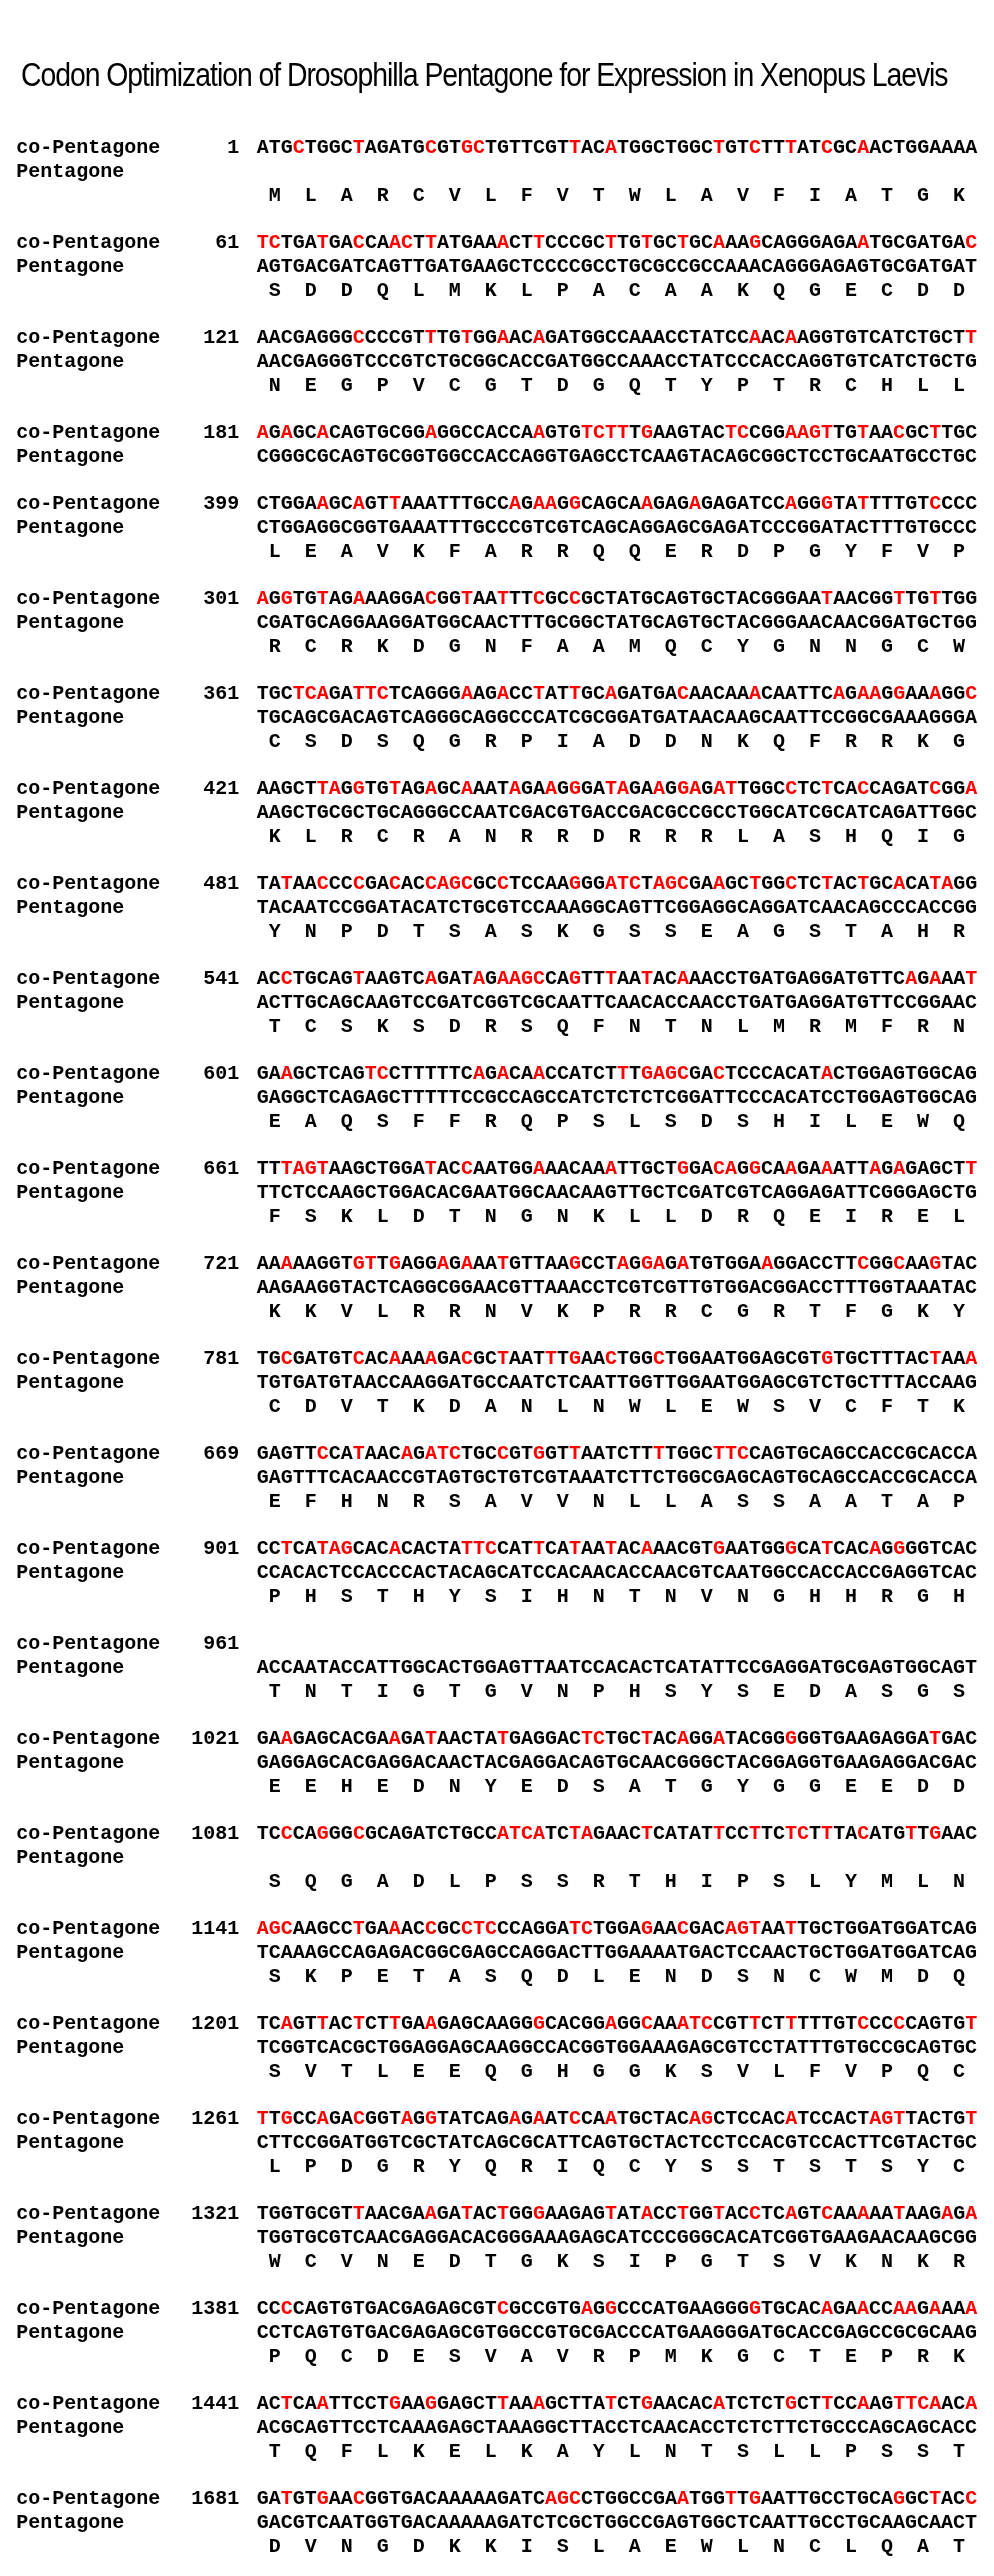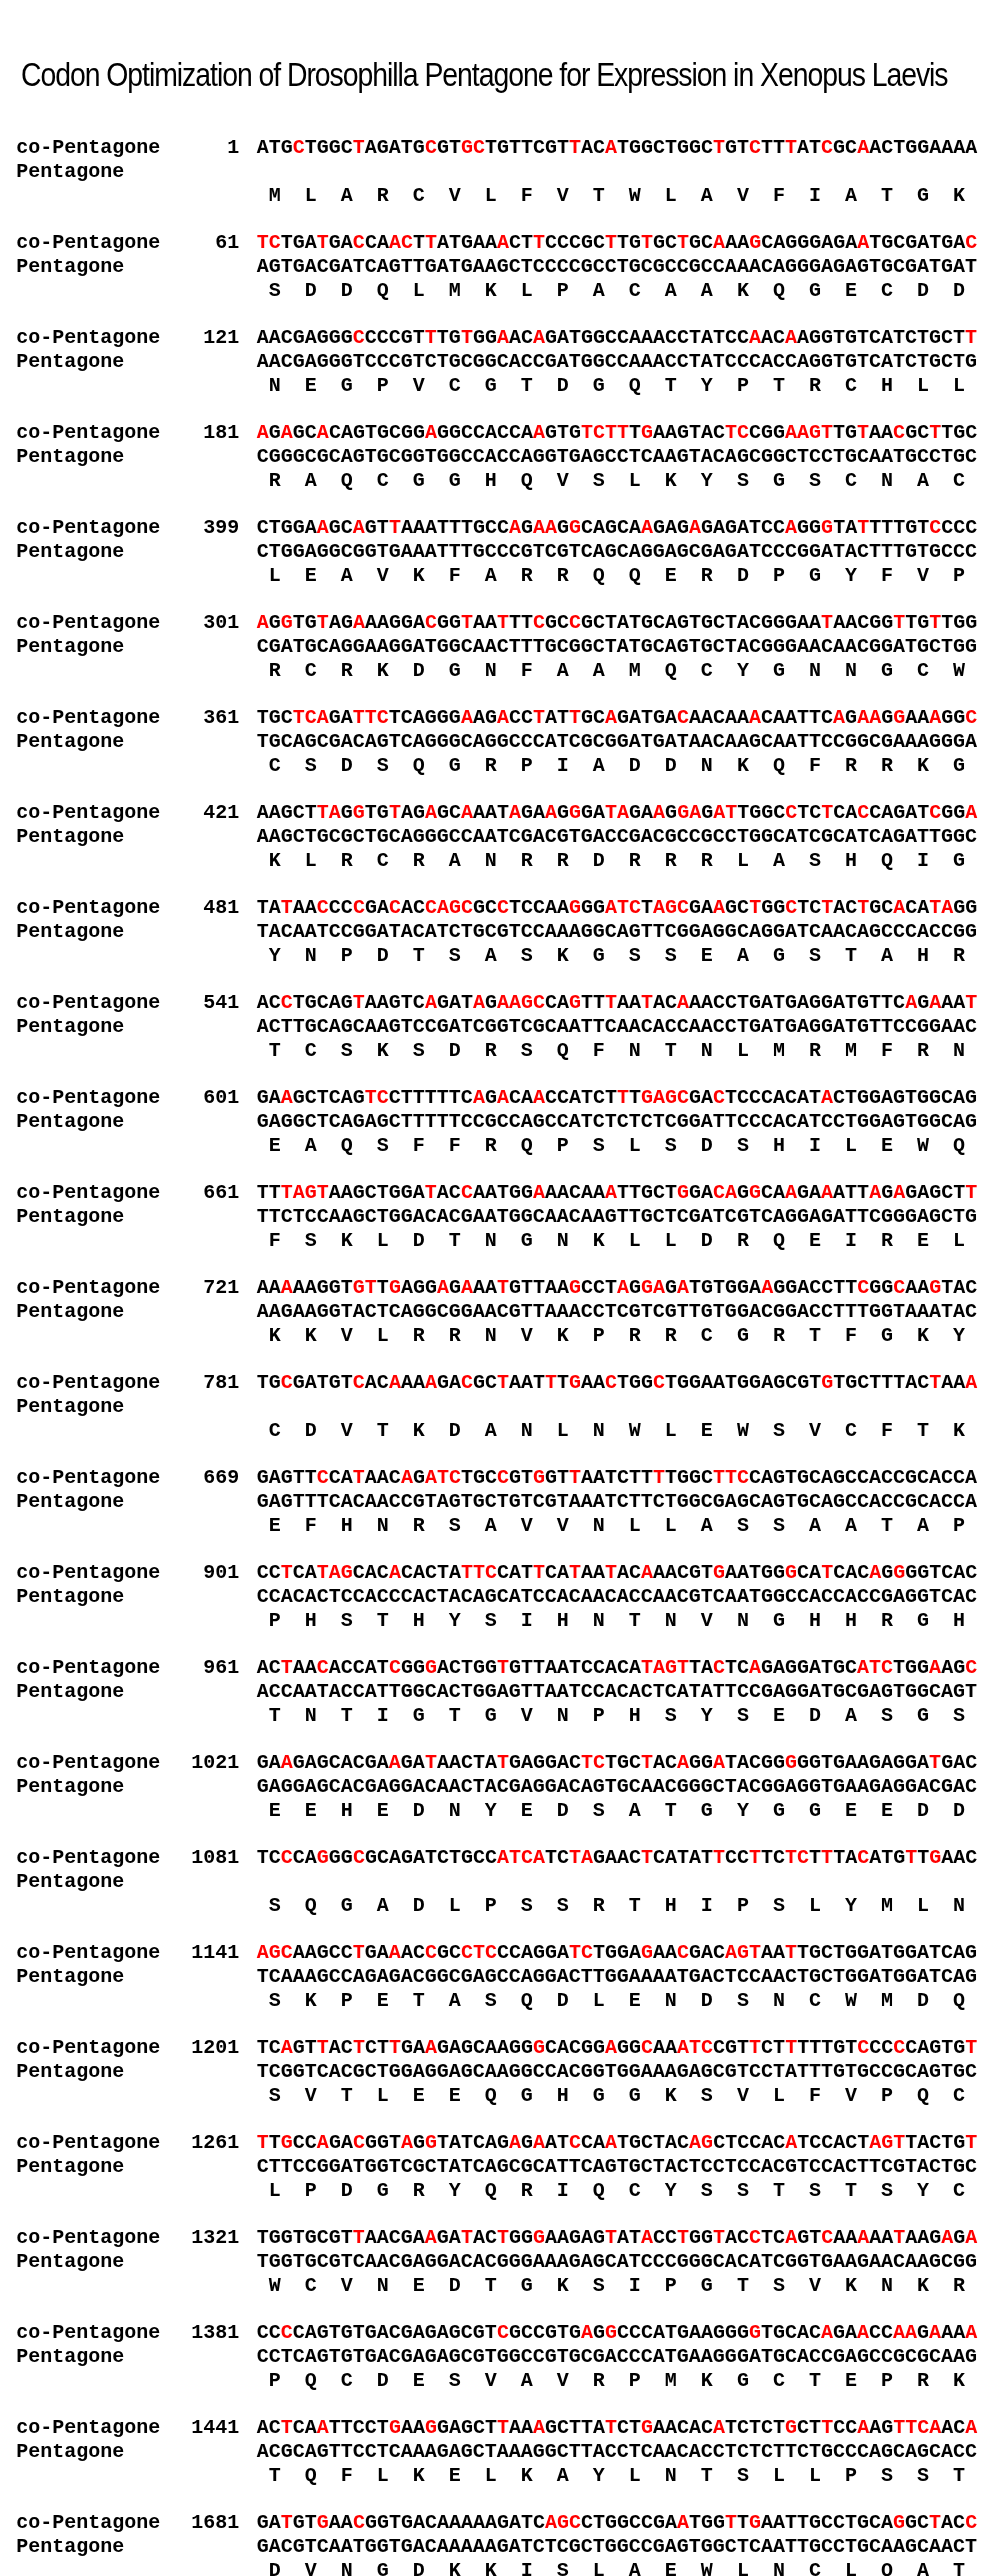--- a/index.html
+++ b/index.html
@@ -80,25 +80,20 @@
       <div class="row">
         <div class="lbl">co-Pentagone</div>
         <div class="pos">181</div>
         <div class="seq"><span class="red">A</span>G<span class="red">A</span>GC<span class="red">A</span>CAGTGCGG<span class="red">A</span>GGCCACCA<span class="red">A</span>GTG<span class="red">TCTT</span>T<span class="red">G</span>AAGTAC<span class="red">TC</span>CGG<span class="red">AAGT</span>TG<span class="red">T</span>AA<span class="red">C</span>GC<span class="red">T</span>TGC</div>
       </div>
       <div class="row">
         <div class="lbl">Pentagone</div>
         <div class="pos"></div>
         <div class="seq">CGGGCGCAGTGCGGTGGCCACCAGGTGAGCCTCAAGTACAGCGGCTCCTGCAATGCCTGC</div>
       </div>
-      <div class="row">
-        <div class="lbl"></div>
-        <div class="pos"></div>
-        <div class="seq"> R  A  Q  C  G  G  H  Q  V  S  L  K  Y  S  G  S  C  N  A  C</div>
-      </div>
     </div>
     <div class="block">
       <div class="row">
         <div class="lbl">co-Pentagone</div>
         <div class="pos">399</div>
         <div class="seq">CTGGA<span class="red">A</span>GC<span class="red">A</span>GT<span class="red">T</span>AAATTTGCC<span class="red">A</span>G<span class="red">AA</span>G<span class="red">G</span>CAGCA<span class="red">A</span>GAG<span class="red">A</span>GAGATCC<span class="red">A</span>GG<span class="red">G</span>TA<span class="red">T</span>TTTGT<span class="red">C</span>CCC</div>
       </div>
       <div class="row">
         <div class="lbl">Pentagone</div>
         <div class="pos"></div>
@@ -248,20 +243,21 @@
     </div>
     <div class="block">
       <div class="row">
         <div class="lbl">co-Pentagone</div>
         <div class="pos">781</div>
         <div class="seq">TG<span class="red">C</span>GATGT<span class="red">C</span>AC<span class="red">A</span>AA<span class="red">A</span>GA<span class="red">C</span>GC<span class="red">T</span>AAT<span class="red">T</span>T<span class="red">G</span>AA<span class="red">C</span>TGG<span class="red">C</span>TGGAATGGAGCGT<span class="red">G</span>TGCTTTAC<span class="red">T</span>AA<span class="red">A</span></div>
       </div>
       <div class="row">
         <div class="lbl">Pentagone</div>
         <div class="pos"></div>
+        <div class="seq">TGTGATGTAACCAAGGATGCCAATCTCAATTGGTTGGAATGGAGCGTCTGCTTTACCAAG</div>
       </div>
       <div class="row">
         <div class="lbl"></div>
         <div class="pos"></div>
         <div class="seq"> C  D  V  T  K  D  A  N  L  N  W  L  E  W  S  V  C  F  T  K</div>
       </div>
     </div>
     <div class="block">
       <div class="row">
         <div class="lbl">co-Pentagone</div>
@@ -293,21 +289,20 @@
       <div class="row">
         <div class="lbl"></div>
         <div class="pos"></div>
         <div class="seq"> P  H  S  T  H  Y  S  I  H  N  T  N  V  N  G  H  H  R  G  H</div>
       </div>
     </div>
     <div class="block">
       <div class="row">
         <div class="lbl">co-Pentagone</div>
         <div class="pos">961</div>
-        <div class="seq">AC<span class="red">T</span>AA<span class="red">C</span>ACCAT<span class="red">C</span>GG<span class="red">G</span>ACTGG<span class="red">T</span>GTTAATCCACA<span class="red">TAGT</span>TA<span class="red">C</span>TC<span class="red">A</span>GAGGATGC<span class="red">ATC</span>TGG<span class="red">A</span>AG<span class="red">C</span></div>
       </div>
       <div class="row">
         <div class="lbl">Pentagone</div>
         <div class="pos"></div>
         <div class="seq">ACCAATACCATTGGCACTGGAGTTAATCCACACTCATATTCCGAGGATGCGAGTGGCAGT</div>
       </div>
       <div class="row">
         <div class="lbl"></div>
         <div class="pos"></div>
         <div class="seq"> T  N  T  I  G  T  G  V  N  P  H  S  Y  S  E  D  A  S  G  S</div>

